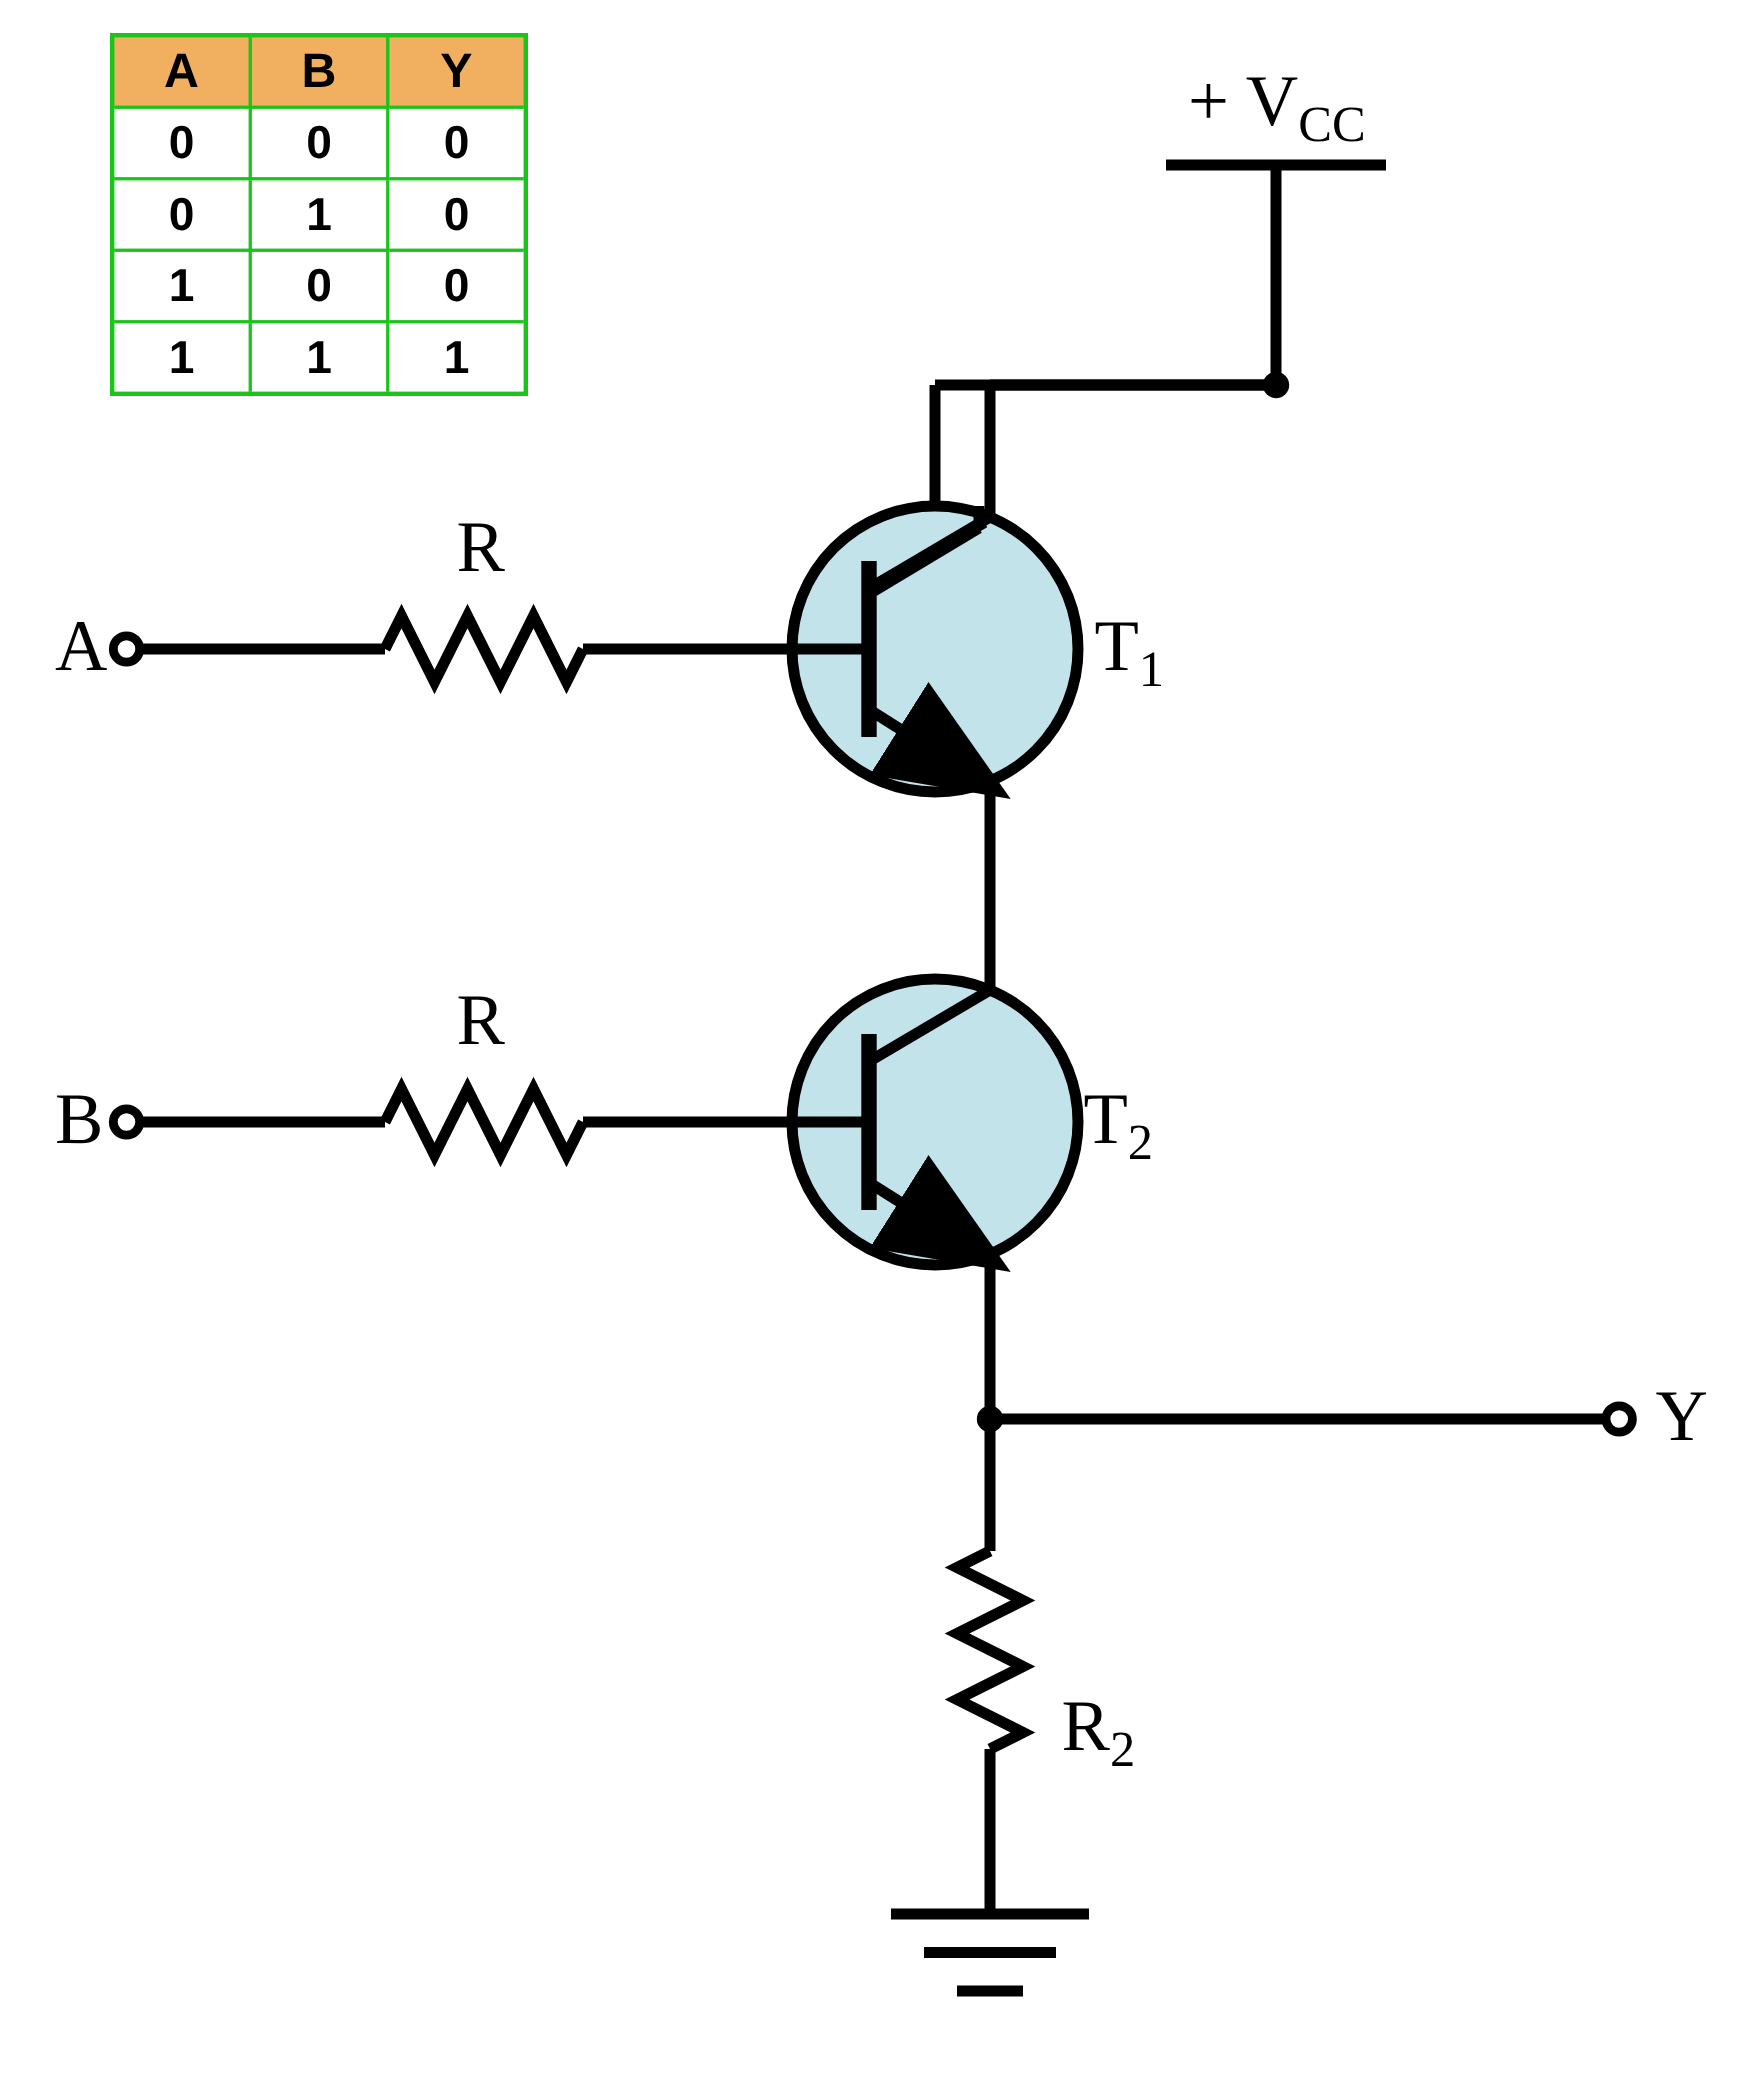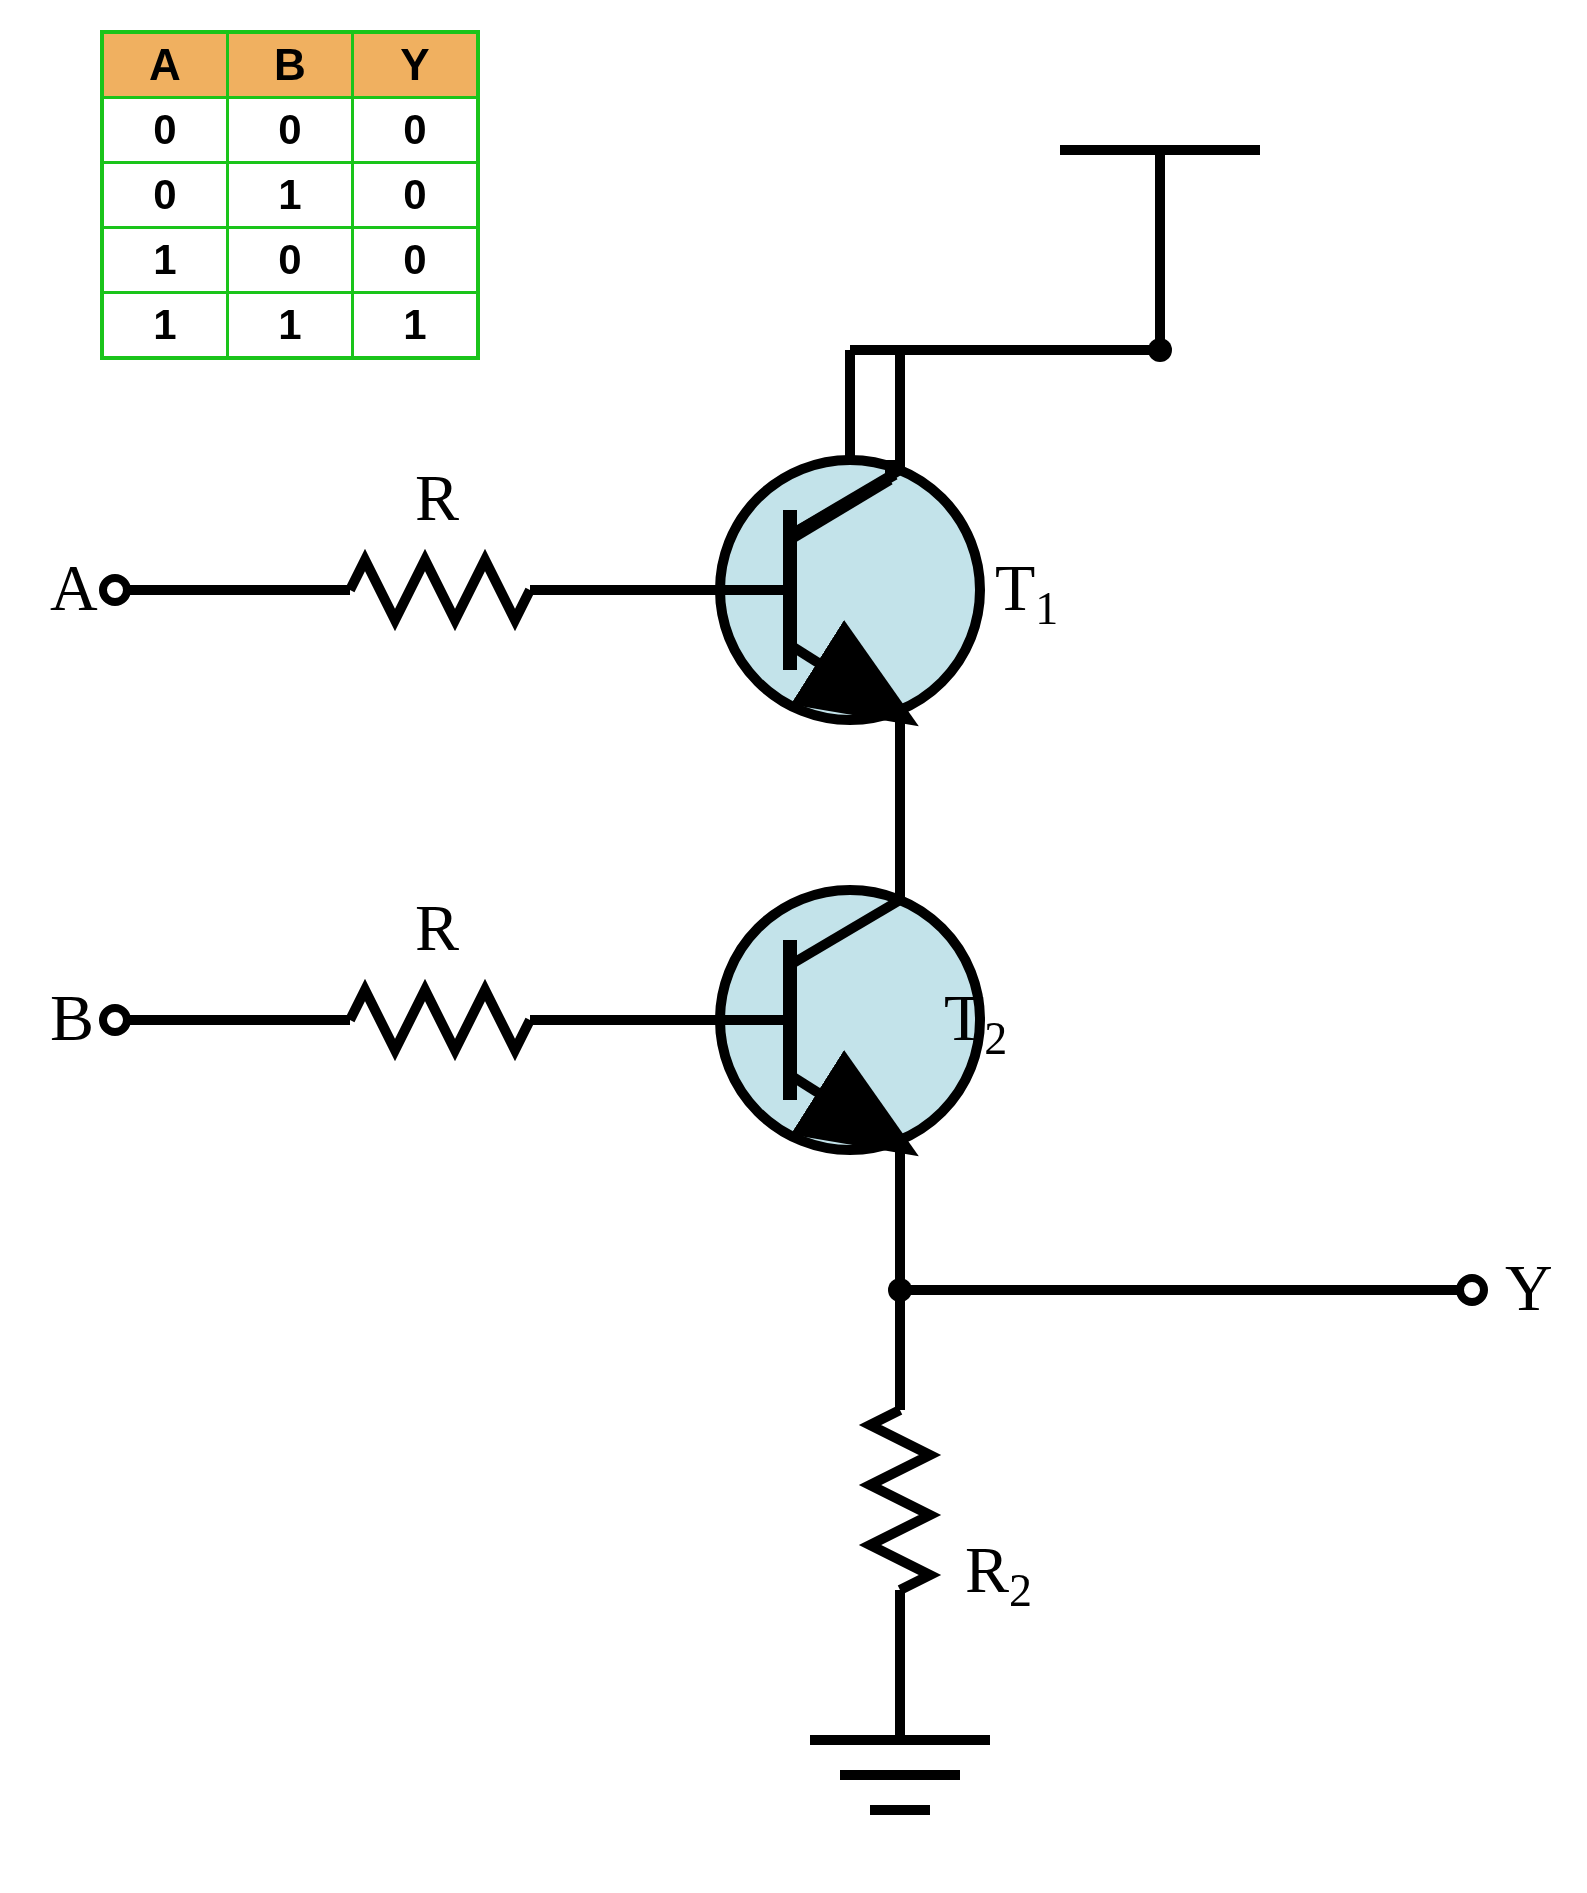--- a/index.html
+++ b/index.html
@@ -167,32 +167,35 @@
     <line x1="880" y1="1270" x2="880" y2="1390" stroke="black" stroke-width="10"></line>
 
     <polyline points="880,1390 850,1405 910,1435 850,1465 910,1495 850,1525 910,1555 880,1570" fill="none" stroke="black" stroke-width="10"></polyline>
     <line x1="880" y1="1570" x2="880" y2="1720" stroke="black" stroke-width="10"></line>
 
     <line x1="790" y1="1720" x2="970" y2="1720" stroke="black" stroke-width="10"></line>
     <line x1="820" y1="1755" x2="940" y2="1755" stroke="black" stroke-width="10"></line>
     <line x1="850" y1="1790" x2="910" y2="1790" stroke="black" stroke-width="10"></line>
   </svg>
 
+  <div class="label" style="left:1060px; top:35px;">
+    <span>+ V</span><span class="sub">CC</span>
+  </div>
 
   <div class="label" style="left:30px; top:530px;">A</div>
   <div class="label" style="left:30px; top:960px;">B</div>
   <div class="label" style="left:1485px; top:1230px;">Y</div>
 
   <div class="label" style="left:395px; top:440px;">R</div>
   <div class="label" style="left:395px; top:870px;">R</div>
 
   <div class="label" style="left:975px; top:530px;">
     <span>T</span><span class="sub">1</span>
   </div>
-  <div class="label" style="left:924px; top:960px;">
+  <div class="label" style="left:965px; top:960px;">
     <span>T</span><span class="sub">2</span>
   </div>
 
   <div class="label" style="left:945px; top:1512px;">
     <span>R</span><span class="sub">2</span>
   </div>
 
 </div>
 
 </body></html>

